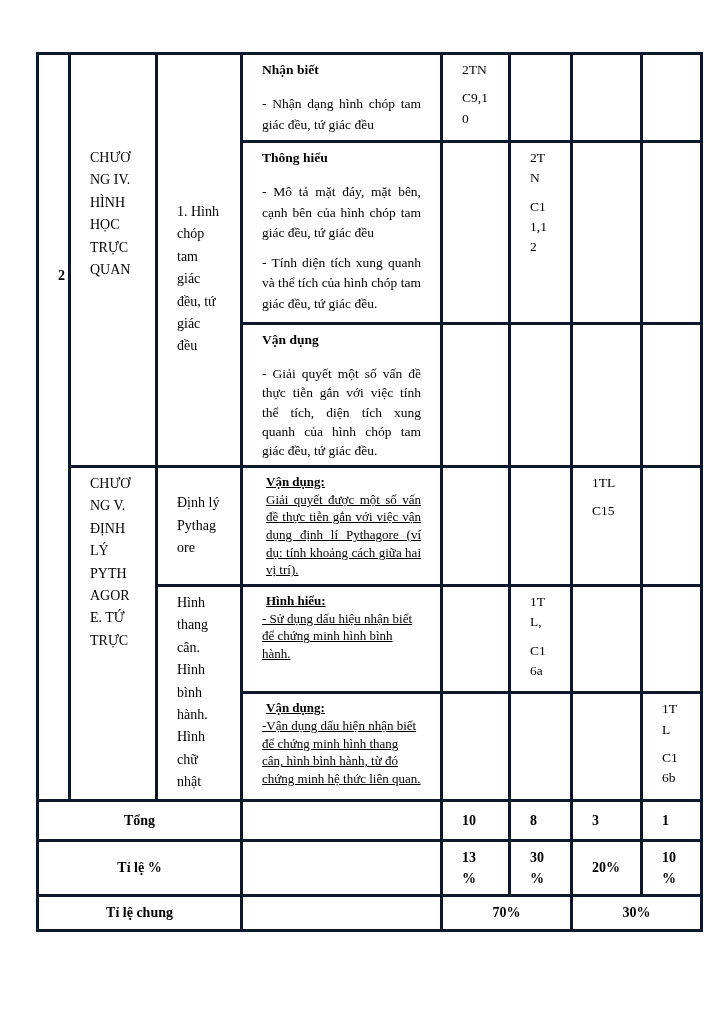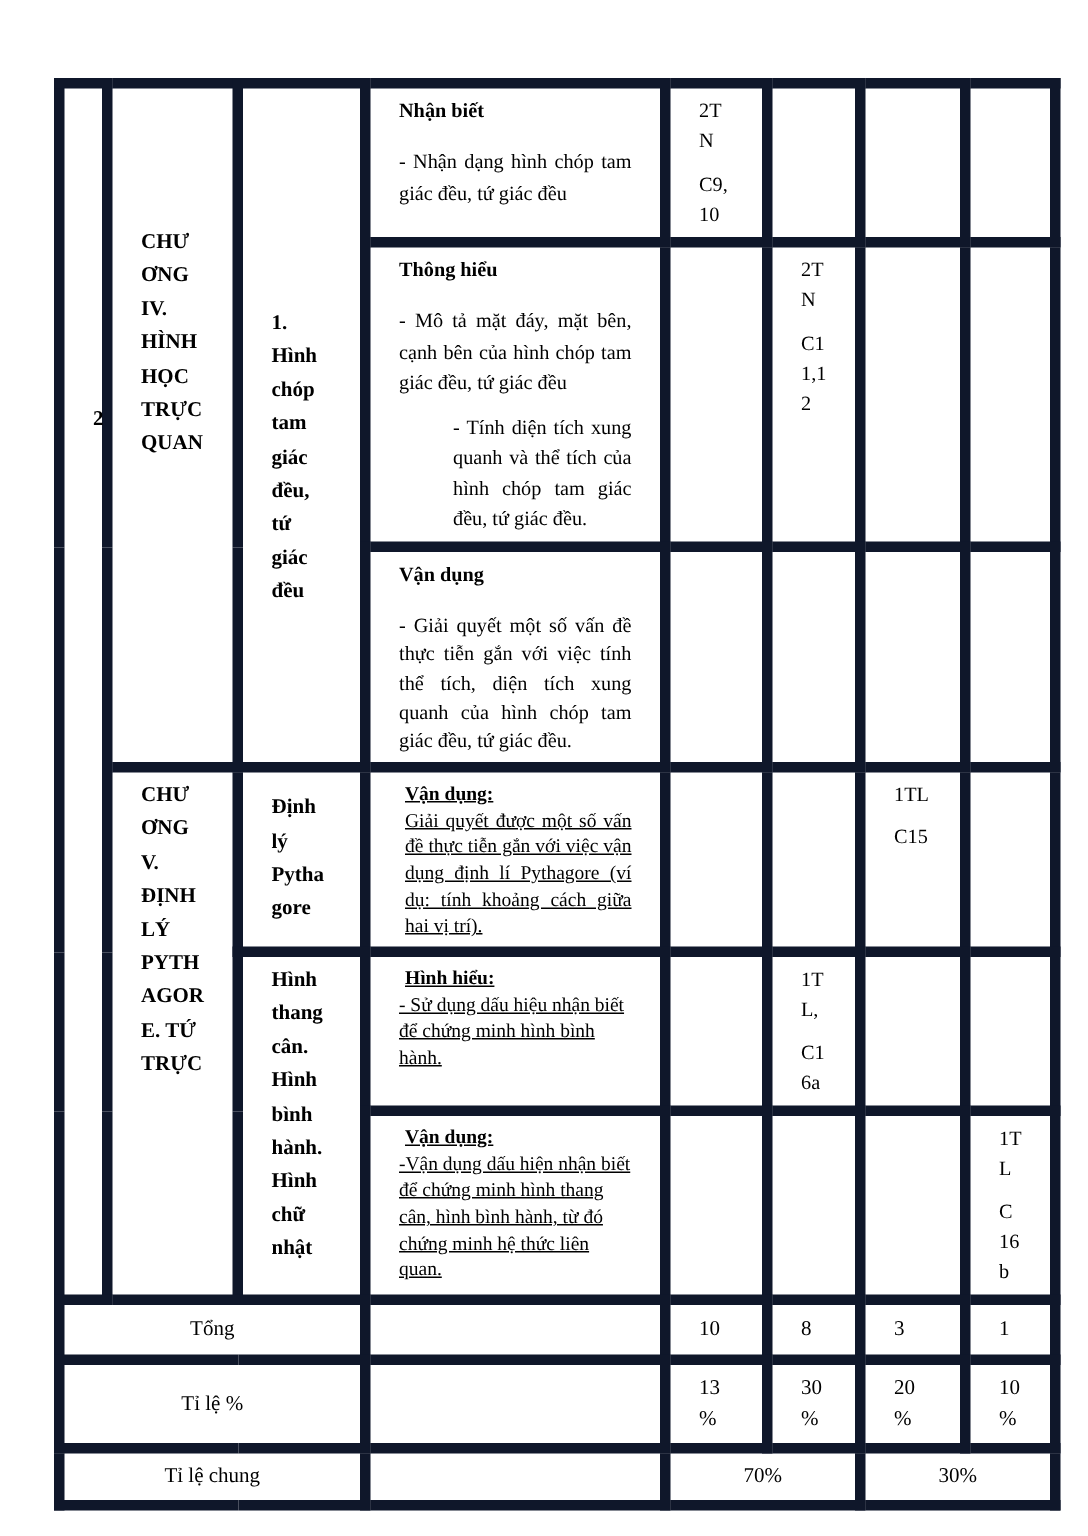--- a/index.html
+++ b/index.html
@@ -8,40 +8,40 @@
     width:725px; height:1024px;
     font-family:"Liberation Serif","DejaVu Serif",serif;
     color:#000;
   }
   .page { position:relative; width:725px; height:1024px; background:#fff; overflow:hidden; }
   table.matrix {
     position:absolute; left:36px; top:52px;
     width:664px; border-collapse:collapse; table-layout:fixed;
   }
   td {
-    border:7px solid #0f172a;
+    border:3px solid #0f172a;
     vertical-align:top;
     padding:5px 19px;
     font-size:13.5px;
     line-height:1.5;
     overflow-wrap:break-word;
   }
   .center { text-align:center; }
   .middle { vertical-align:middle; }
   .justify{ text-align:justify; }
-  .chapfont { font-size:14px; line-height:1.6; font-weight:bold; }
+  .chapfont { font-size:14px; line-height:1.6; font-weight:normal; }
   .tight  { font-size:13px; line-height:1.36;text-decoration:underline; }
   .lvl-title { font-weight:bold; }
   .gap14  { margin-bottom:14px; }
-  .mt10   { margin-top:10px;margin-left:36px; }
+  .mt10   { margin-top:10px; }
   .cl1    { margin-bottom:8px; }
   .c-num  { padding-top:210px; text-align:center; font-weight:bold; font-size:14px; }
   .c-chap4{ padding-top:92px; }
   .c-top1 { padding-top:146px; }
-  .sum    { font-weight:normal; vertical-align:middle; font-size:14px; }
+  .sum    { font-weight:bold; vertical-align:middle; font-size:14px; }
 </style>
 </head>
 <body>
 
 <div class="page">
   <table class="matrix">
     <colgroup>
       <col style="width:32px">
       <col style="width:87px">
       <col style="width:85px">

